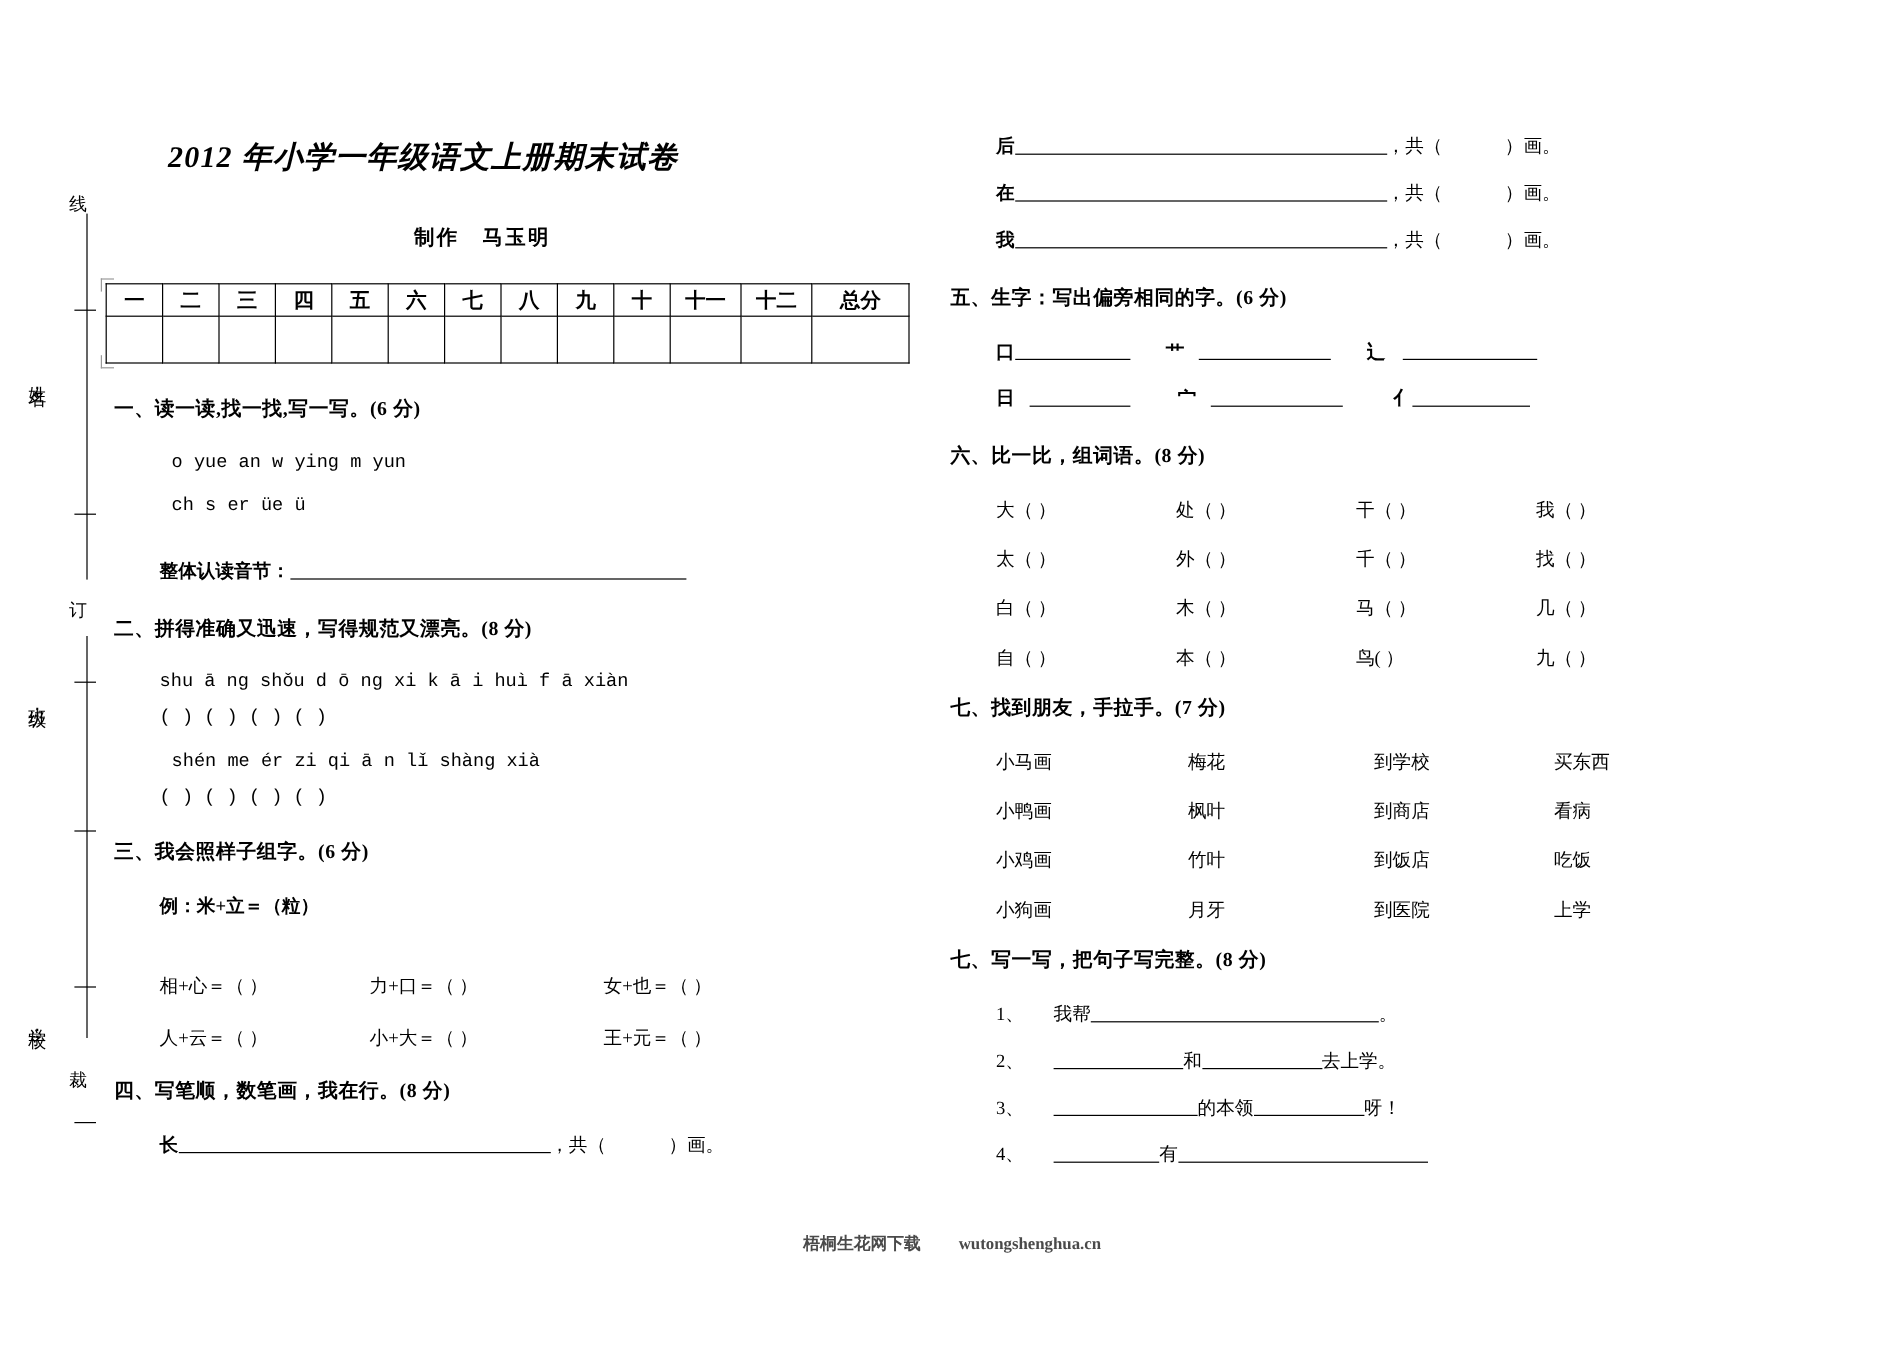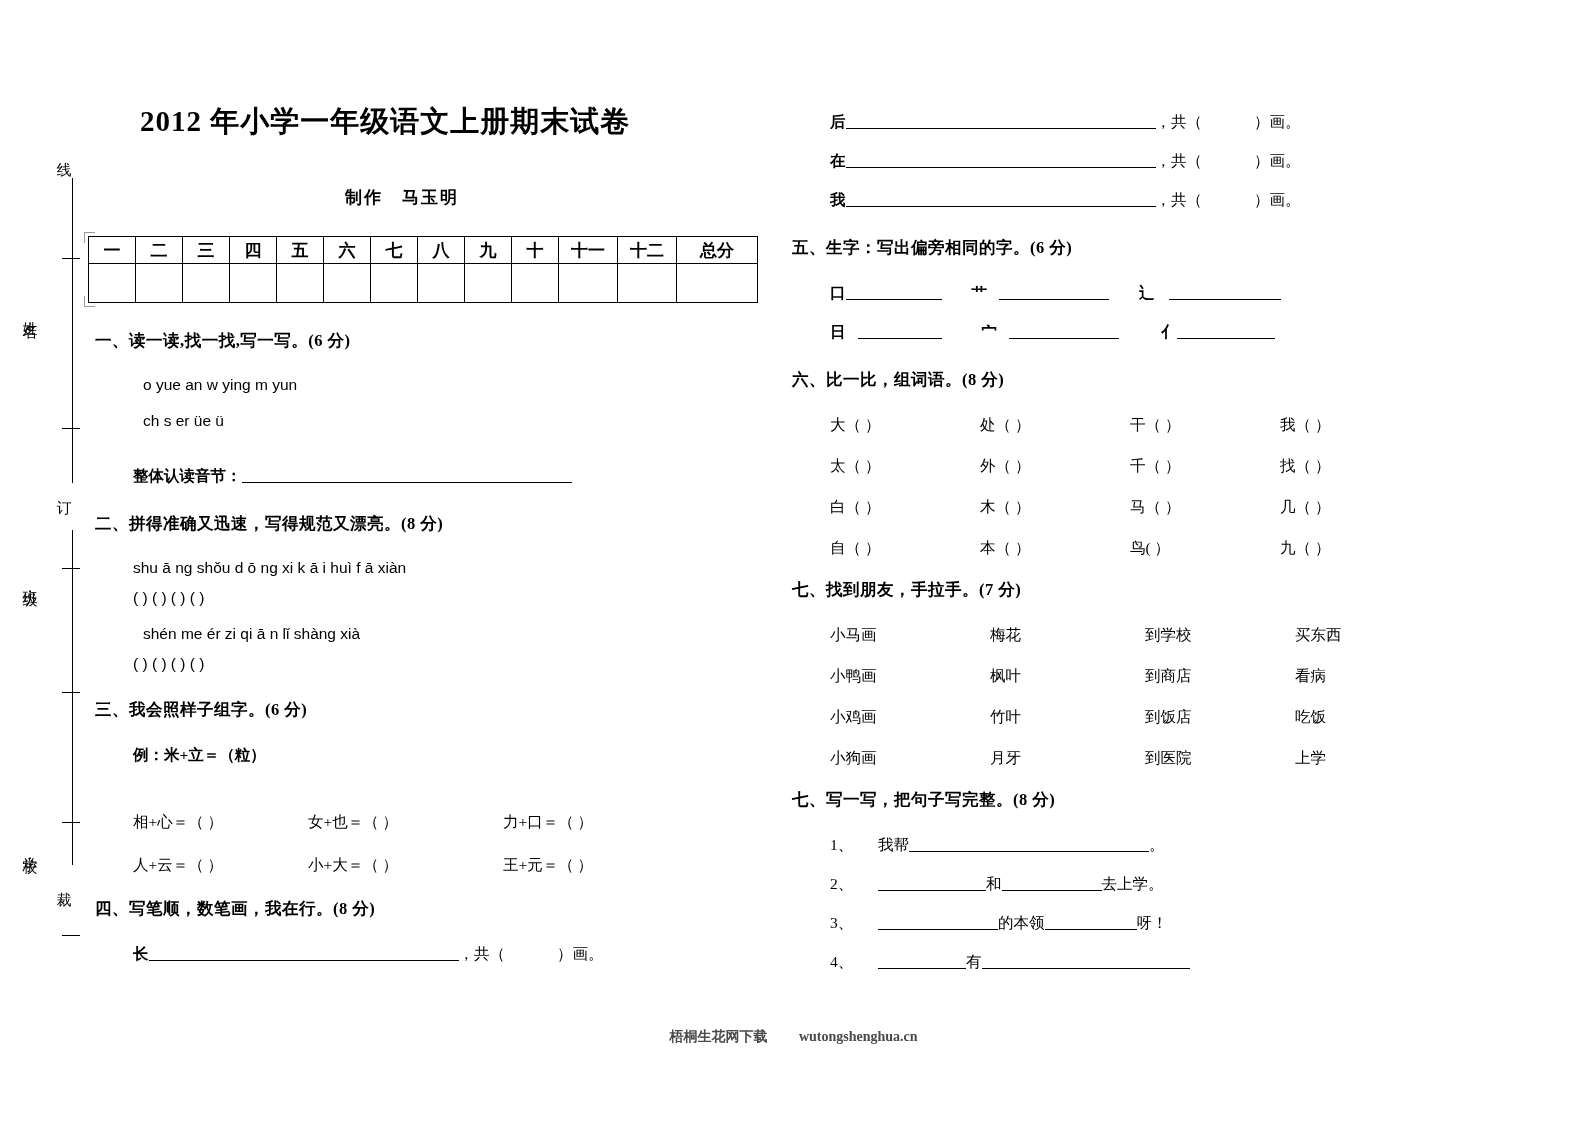--- a/index.html
+++ b/index.html
@@ -54,25 +54,26 @@
   .margin-dash {
     position: absolute;
     left: 62px;
     width: 18px;
     border-top: 1px solid #000;
   }
 
   
   #exam-title {
     position: absolute;
-    left: 140px; top: 102px;
-    font-size: 29px;
+    left: 140px; top: 114px;
+    font-size: 25px;
     font-weight: bold;
     letter-spacing: 1px;
     white-space: nowrap;
+    font-style: italic;
   }
   #credit-line {
     position: absolute;
     left: 345px; top: 186px;
     font-size: 17px;
     font-weight: bold;
     letter-spacing: 2px;
     white-space: nowrap;
   }
 
@@ -117,21 +118,21 @@
   .body-row {
     font-size: 15.5px;
     white-space: nowrap;
     margin: 0;
   }
   .indent { padding-left: 38px; }
   .indent2 { padding-left: 48px; }
   .bold { font-weight: bold; }
 
   .py {
-    font-family: Liberation Sans, sans-serif;
+    font-family: Liberation Mono, monospace;
     font-size: 15.5px;
   }
 
   .ul {
     display: inline-block;
     border-bottom: 1px solid #000;
     height: 1em;
     vertical-align: -2px;
   }
 
@@ -267,22 +268,22 @@
 
     <div class="spacer-lg"></div>
 
     <div>
       <p class="q-head">三、我会照样子组字。(6 分)</p>
       <div class="spacer-md"></div>
       <p class="body-row indent bold">例：米+立＝（粒）</p>
       <div class="spacer-md"></div>
       <div class="grid3 indent">
         <div>相+心＝（        ）</div>
+        <div>力+口＝（        ）</div>
         <div>女+也＝（        ）</div>
-        <div>力+口＝（        ）</div>
         <div>人+云＝（        ）</div>
         <div>小+大＝（        ）</div>
         <div>王+元＝（        ）</div>
       </div>
     </div>
 
     <div>
       <p class="q-head">四、写笔顺，数笔画，我在行。(8 分)</p>
       <div class="spacer-md"></div>
       <div class="row-flex indent">

